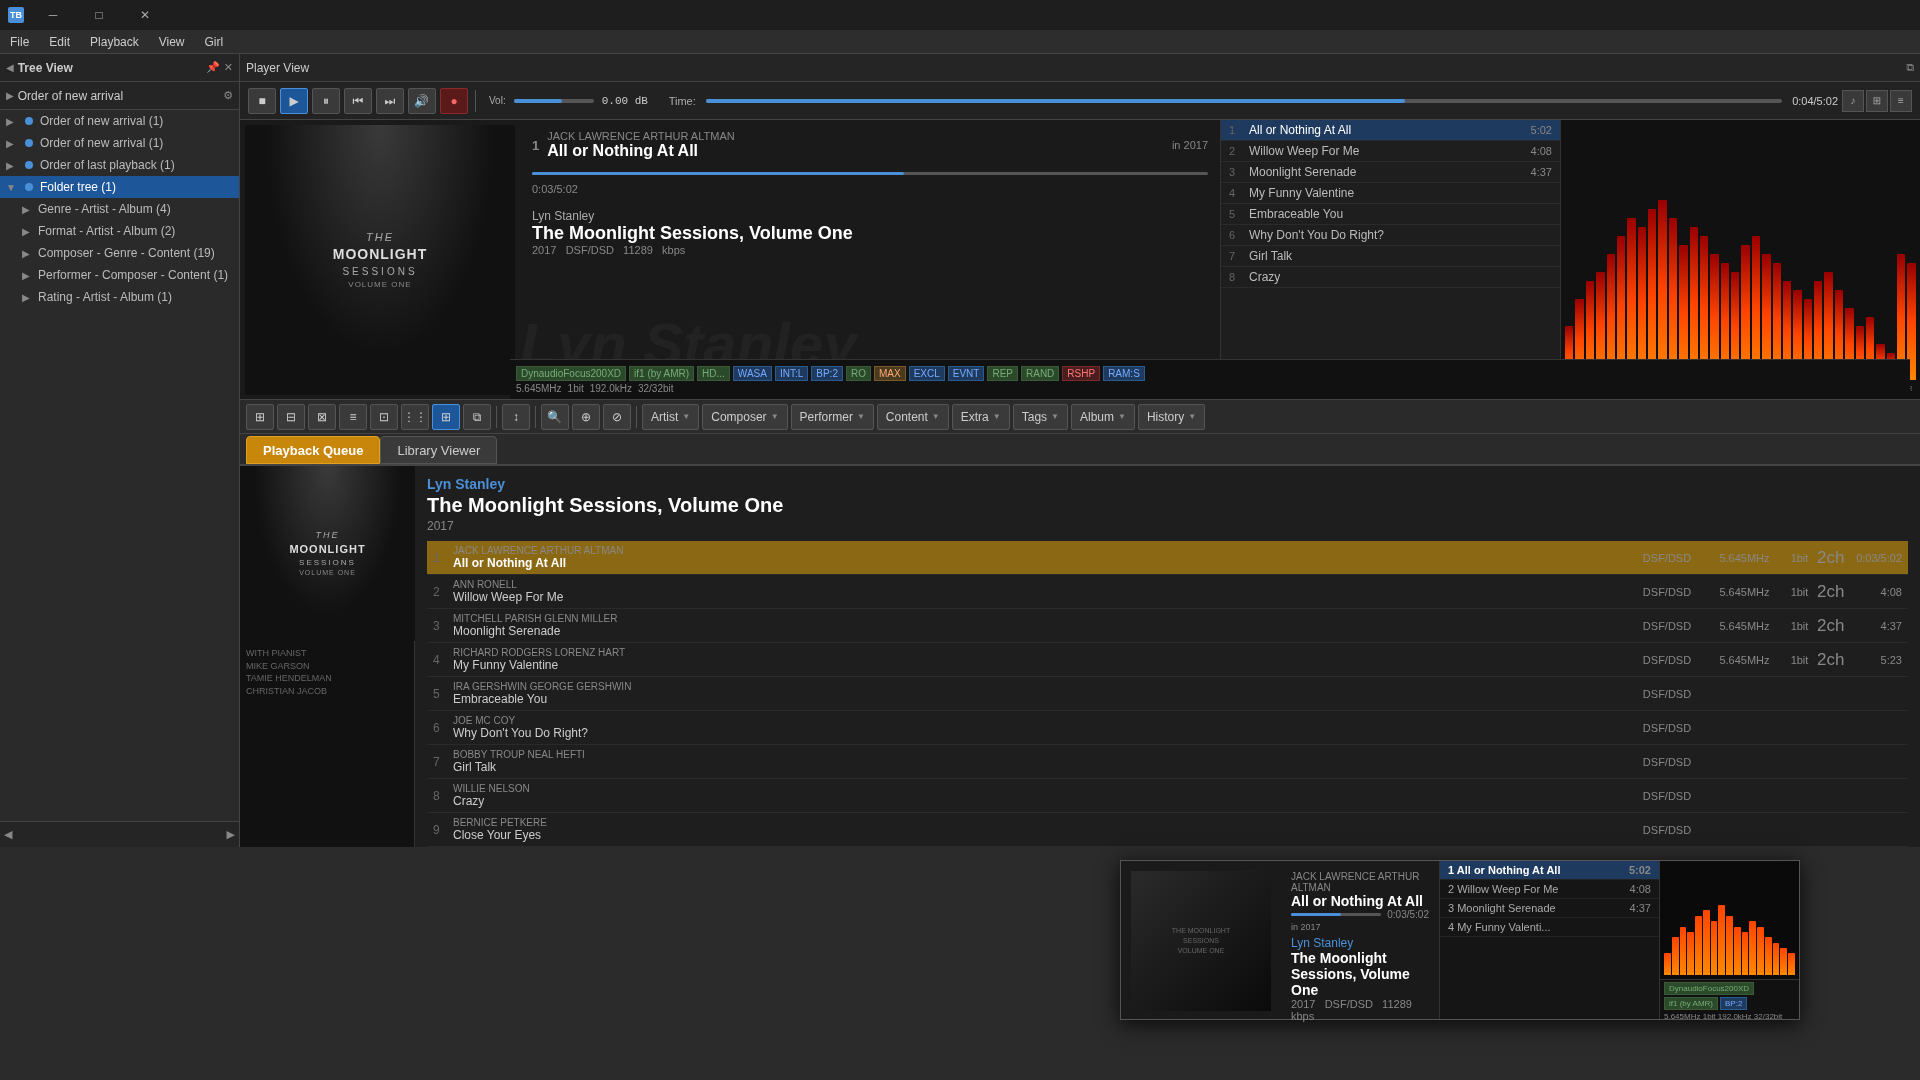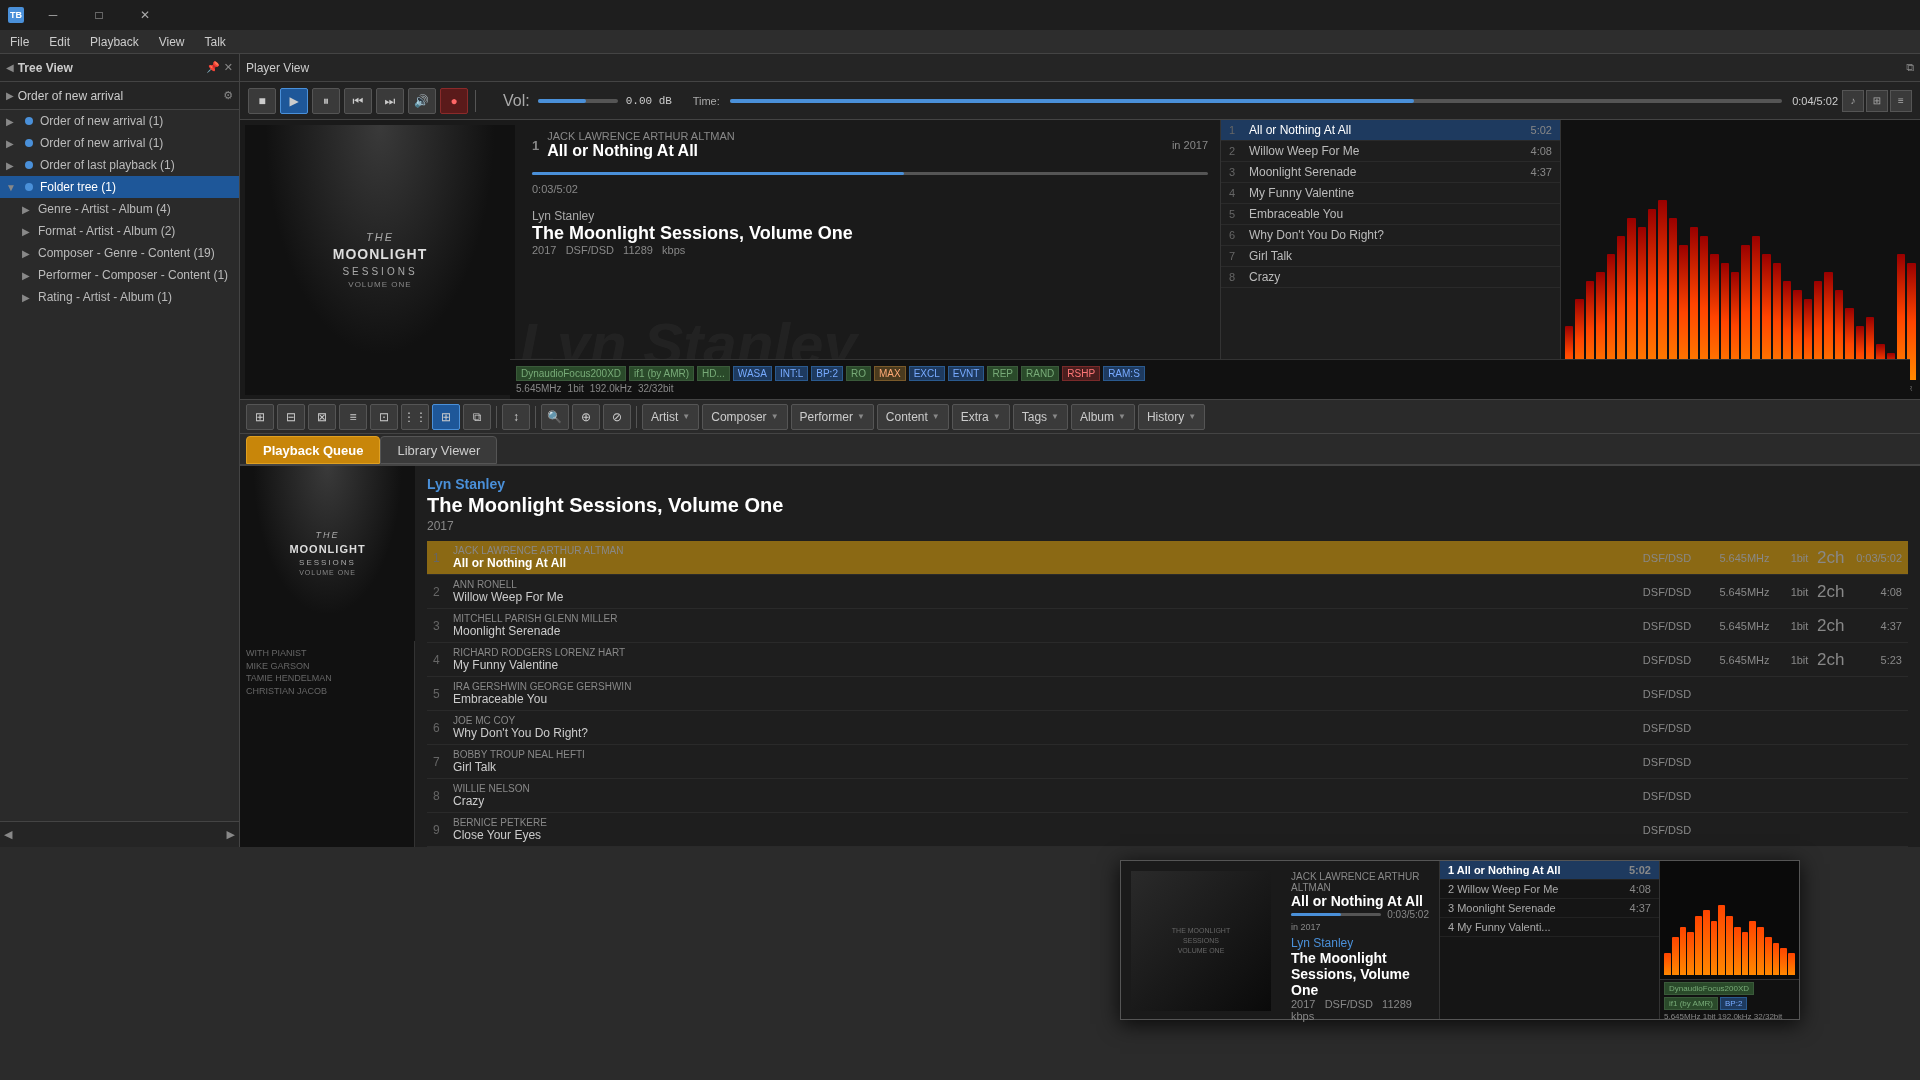--- a/index.html
+++ b/index.html
@@ -136,21 +136,21 @@
       background: #3a3a3a;
       border: 1px solid #555;
       color: #ccc;
       display: flex; align-items: center; justify-content: center;
       cursor: pointer;
       font-size: 12px;
       border-radius: 2px;
     }
     .transport-btn.active { background: #1e5799; border-color: #4a90d9; }
     .transport-divider { width: 1px; height: 22px; background: #555; margin: 0 3px; }
-    .transport-label { color: #aaa; font-size: 16px; margin-left: 20px; }
+    .transport-label { color: #aaa; font-size: 10px; margin-left: 6px; }
     #vol-slider {
       width: 80px; height: 4px;
       background: #555;
       border-radius: 2px;
       margin: 0 4px;
       position: relative;
     }
     #vol-slider .vol-fill {
       width: 60%;
       height: 100%;
@@ -511,21 +511,21 @@
     <div class="win-btn">□</div>
     <div class="win-btn close">✕</div>
   </div>
 </div>
 
 <div id="menubar">
   <div class="menu-item">File</div>
   <div class="menu-item">Edit</div>
   <div class="menu-item">Playback</div>
   <div class="menu-item">View</div>
-  <div class="menu-item">Talk</div>
+  <div class="menu-item">Girl</div>
 </div>
 
 <div id="content-area">
 
   <div id="sidebar">
     <div class="sidebar-header">
       <span style="color:#888;font-size:10px;cursor:pointer">◀</span>
       <span class="panel-title">Tree View</span>
       <span style="color:#888;font-size:11px;cursor:pointer;margin-left:auto">📌</span>
       <span style="color:#888;font-size:11px;cursor:pointer">✕</span>

